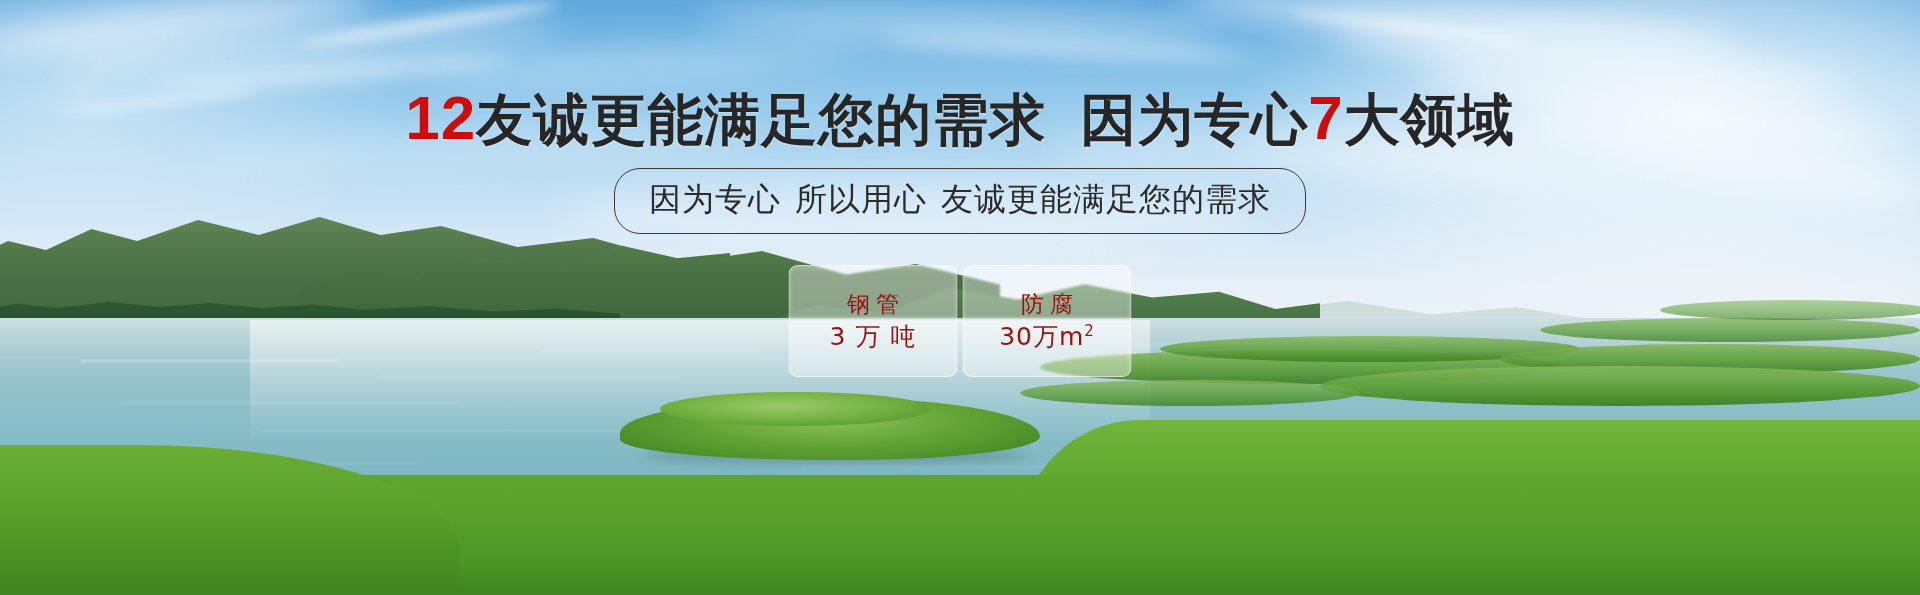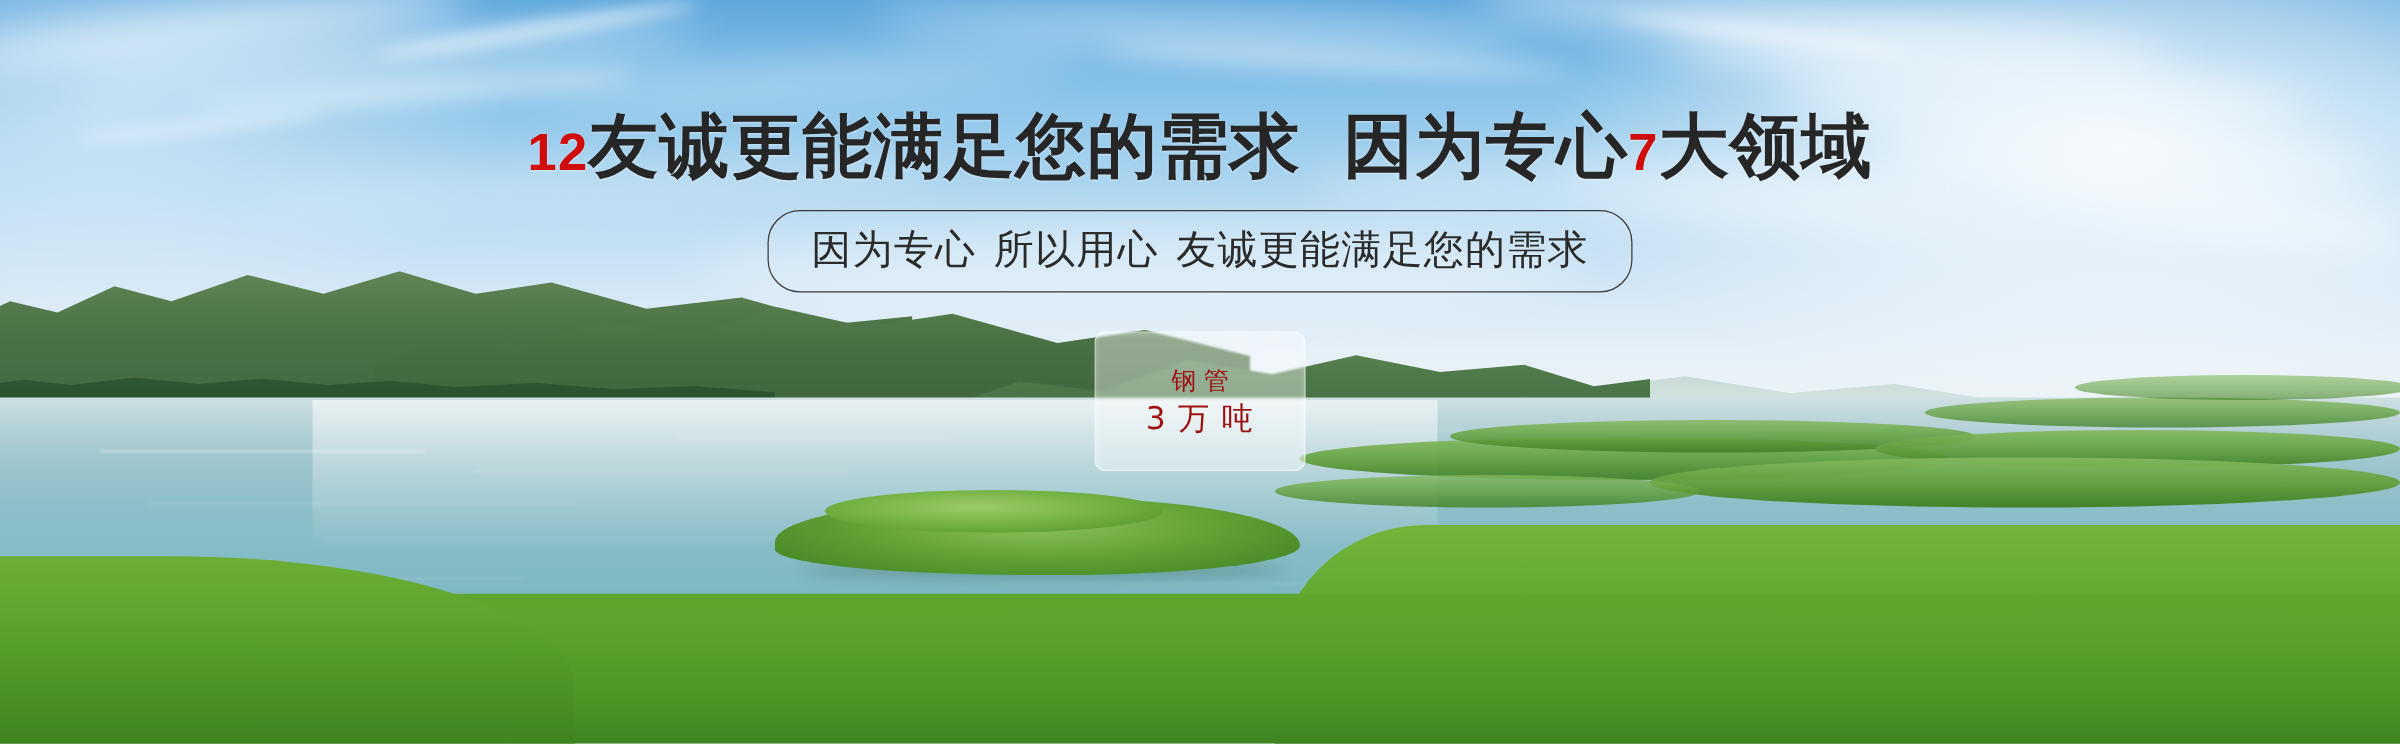--- a/index.html
+++ b/index.html
@@ -115,21 +115,21 @@
     font-weight:bold;
     font-size:56px;
     letter-spacing:1px;
     white-space:nowrap;
     line-height:64px;
     color:#262626;
     text-shadow:0 1px 2px rgba(255,255,255,.45);
   }
   .headline .num{
     color:#d00b0b;
-    font-size:42px;
+    font-size:62px;
     font-family:"Liberation Sans","DejaVu Sans",sans-serif;
     font-weight:bold;
   }
   .headline .red{color:#d00b0b;}
   .headline .gap{display:inline-block;width:34px;}
 
   .pill{
     position:absolute;left:50%;transform:translateX(-50%);
     top:168px;
     border:1.6px solid #3a3a3a;
@@ -156,21 +156,21 @@
     border-radius:9px;
     background:rgba(255,255,255,.40);
     border:1px solid rgba(255,255,255,.55);
     box-shadow:0 1px 5px rgba(255,255,255,.25) inset;
     display:flex;flex-direction:column;
     align-items:center;justify-content:center;
     backdrop-filter:blur(1px);
   }
   .card .k{
     font-family:"DejaVu Sans","Liberation Sans",sans-serif;
-    font-size:20px;color:#9e1010;letter-spacing:6px;
+    font-size:23px;color:#9e1010;letter-spacing:6px;
     text-indent:6px;
     white-space:nowrap;
   }
   .card .v{
     font-family:"DejaVu Sans","Liberation Sans",sans-serif;
     font-size:25px;color:#9e1010;letter-spacing:1px;
     white-space:nowrap;
   }
   .card .v sup{font-size:15px;vertical-align:super;}
 </style>
@@ -266,17 +266,21 @@
     <span>因为专心</span><span class="sp"></span><span>所以用心</span><span class="sp"></span><span>友诚更能满足您的需求</span>
   </div>
 
   <div class="cards">
 
     <div class="card">
       <div class="k">钢管</div>
       <div class="v"><span>3 万 吨</span></div>
     </div>
 
+    <div class="card">
+      <div class="k">防腐</div>
+      <div class="v"><span>30万m</span><sup>2</sup></div>
+    </div>
 
 
   </div>
 
 </div>
 
 </body></html>

